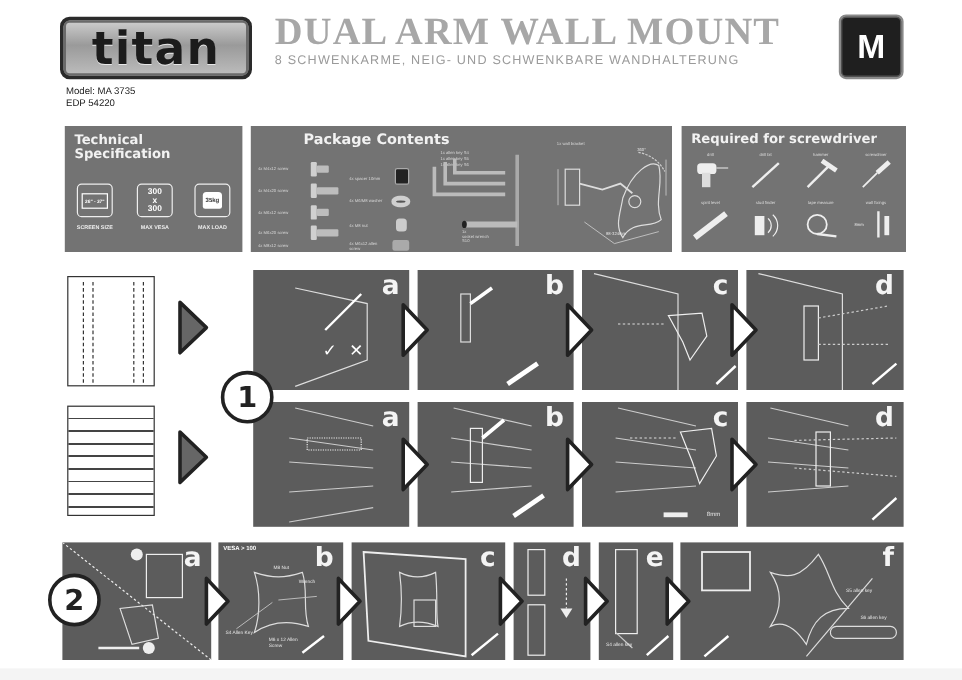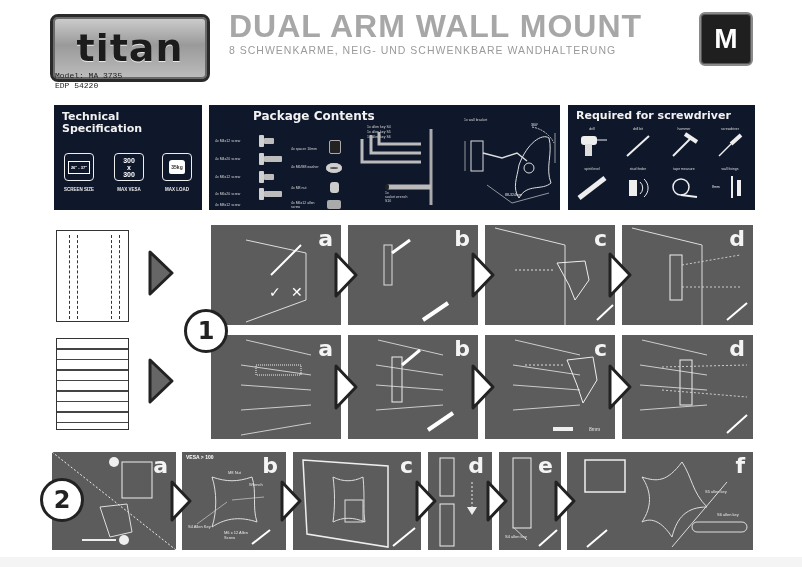--- a/index.html
+++ b/index.html
@@ -3,51 +3,51 @@
 <meta charset="utf-8">
 <style>
   * { box-sizing: border-box; margin: 0; padding: 0; }
   html, body { width: 802px; height: 567px; background: #ffffff; overflow: hidden; }
   body { position: relative; font-family: "Liberation Sans", sans-serif; color: #222; }
 
   .abs { position: absolute; }
 
   
   .logo {
-    left: 50px; top: 14px; width: 160px; height: 68px;
+    left: 50px; top: 14px; width: 160px; height: 52px;
     border-radius: 8px;
     background: linear-gradient(180deg, #cfcfcf 0%, #9a9a9a 45%, #bdbdbd 100%);
     border: 3px solid #2a2a2a;
     box-shadow: inset 0 0 0 2px #6a6a6a;
     display: flex; align-items: center; justify-content: center;
   }
   .logo span {
     font-family: "DejaVu Sans", sans-serif; font-weight: bold; font-size: 38px;
     color: #1c1c1c; letter-spacing: 1px; line-height: 1;
     text-shadow: 0 1px 0 #e8e8e8;
   }
-  .model-lines { left: 55px; top: 71px; font-size: 8px; line-height: 10px; color: #222; font-family: Liberation Mono, monospace; }
+  .model-lines { left: 55px; top: 71px; font-size: 8px; line-height: 10px; color: #222; }
 
   .title {
-    left: 229px; top: 10px; font-family: Liberation Sans, sans-serif; font-weight: bold;
+    left: 229px; top: 10px; font-family: Liberation Serif, serif; font-weight: bold;
     font-size: 32px; color: #a7a7a7; letter-spacing: 1px; line-height: 1; white-space: nowrap;
   }
   .subtitle {
     left: 229px; top: 44px; font-size: 10.5px; line-height: 12px; color: #9a9a9a;
     letter-spacing: 1px; white-space: nowrap;
   }
   .size-badge {
     left: 699px; top: 12px; width: 54px; height: 54px; border-radius: 6px;
     background: #1f1f1f; border: 2px solid #8a8a8a; box-shadow: inset 0 0 0 1px #555;
     color: #fff; font-weight: bold; font-size: 28px;
     display: flex; align-items: center; justify-content: center;
   }
 
   
-  .panel { background: #0f172a; }
+  .panel { background: #737373; }
   .panel-title { color: #f2f2f2; font-weight: bold; font-family: "DejaVu Sans", sans-serif; }
 
   
   .tech { left: 54px; top: 105px; width: 148px; height: 105px; }
   .tech .panel-title { position: absolute; left: 8px; top: 6px; font-size: 11px; line-height: 12px; }
   .spec-box {
     position: absolute; top: 48px; width: 30px; height: 28px; border: 1.5px solid #eee; border-radius: 4px;
     display: flex; align-items: center; justify-content: center; flex-direction: column;
     color: #fff; font-size: 7px; line-height: 7px; font-weight: bold;
   }

